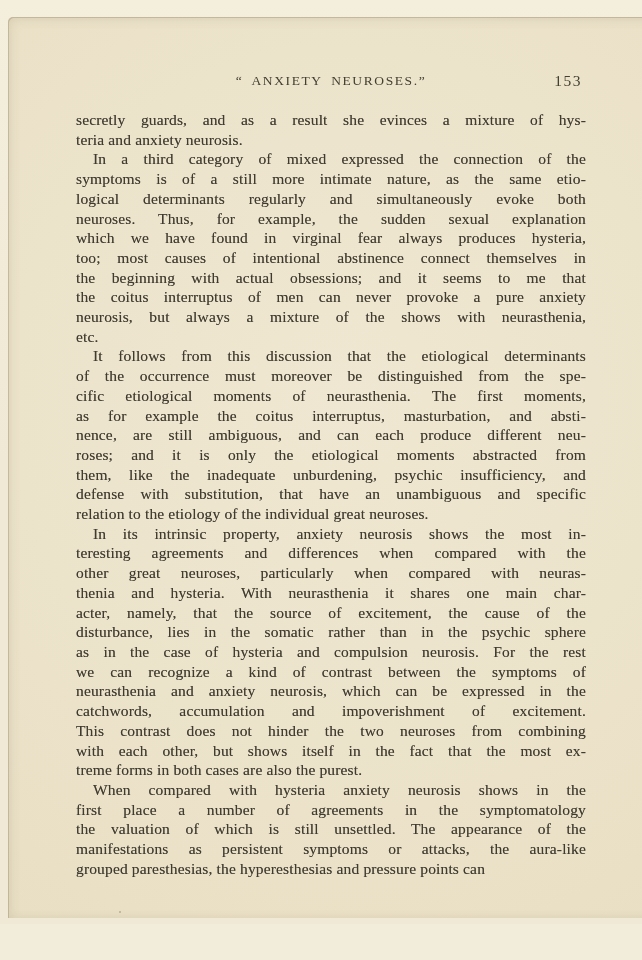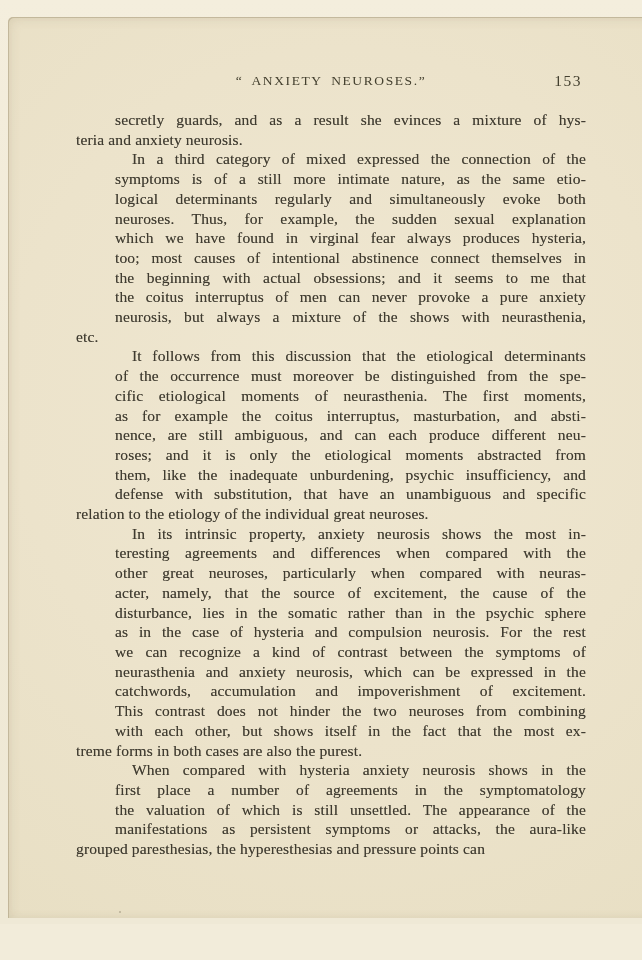--- a/index.html
+++ b/index.html
@@ -65,21 +65,20 @@
     line-height: 19.7px;
     letter-spacing: 0.15px;
     color: #3f3b30;
     text-shadow: 0 0 0.5px rgba(63, 59, 48, 0.55);
   }
   .paragraph { margin: 0; }
   .line { text-align: left; }
   .line.j {
     text-align: justify;
     text-align-last: justify;
-    margin-left: 39px;
   }
   .line.indent { text-indent: 17px; }
   .speck {
     position: absolute;
     background: #6f6650;
     border-radius: 50%;
     opacity: 0.65;
   }
   .speck-a { left: 561px; top: 196px; width: 3px; height: 3px; }
   .speck-b { left: 119px; top: 911px; width: 2px; height: 2px; opacity: 0.4; }
@@ -118,20 +117,21 @@
           <div class="line j">nence, are still ambiguous, and can each produce different neu-</div>
           <div class="line j">roses; and it is only the etiological moments abstracted from</div>
           <div class="line j">them, like the inadequate unburdening, psychic insufficiency, and</div>
           <div class="line j">defense with substitution, that have an unambiguous and specific</div>
           <div class="line">relation to the etiology of the individual great neuroses.</div>
         </div>
         <div class="paragraph">
           <div class="line j indent">In its intrinsic property, anxiety neurosis shows the most in-</div>
           <div class="line j">teresting agreements and differences when compared with the</div>
           <div class="line j">other great neuroses, particularly when compared with neuras-</div>
+          <div class="line j">thenia and hysteria.  With neurasthenia it shares one main char-</div>
           <div class="line j">acter, namely, that the source of excitement, the cause of the</div>
           <div class="line j">disturbance, lies in the somatic rather than in the psychic sphere</div>
           <div class="line j">as in the case of hysteria and compulsion neurosis.  For the rest</div>
           <div class="line j">we can recognize a kind of contrast between the symptoms of</div>
           <div class="line j">neurasthenia and anxiety neurosis, which can be expressed in the</div>
           <div class="line j">catchwords, accumulation and impoverishment of excitement.</div>
           <div class="line j">This contrast does not hinder the two neuroses from combining</div>
           <div class="line j">with each other, but shows itself in the fact that the most ex-</div>
           <div class="line">treme forms in both cases are also the purest.</div>
         </div>

